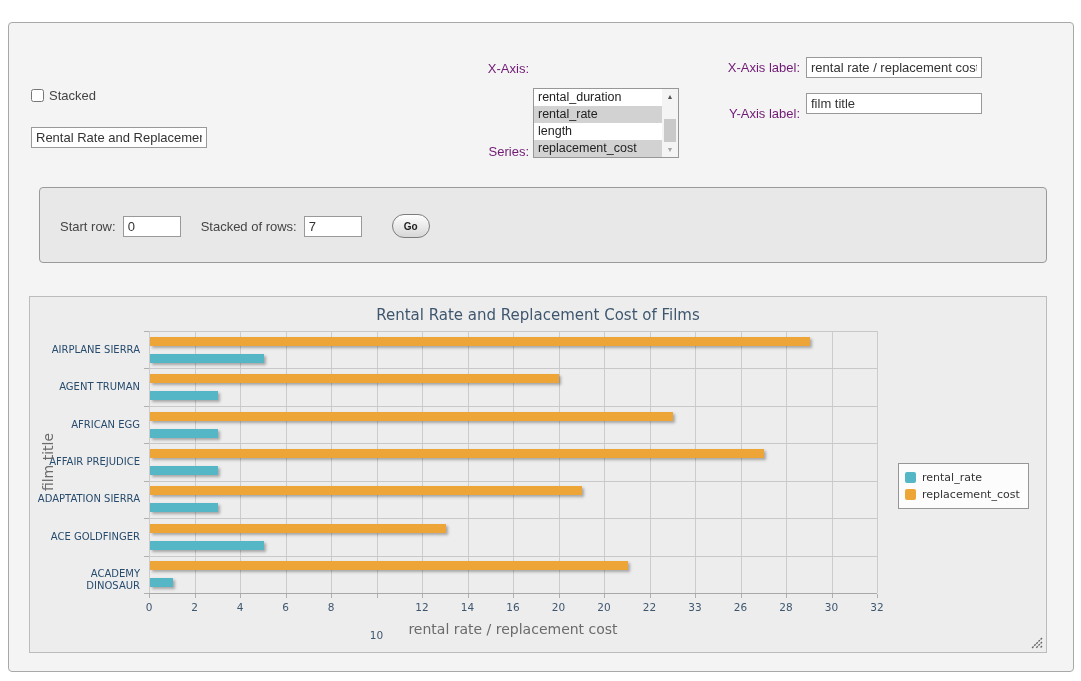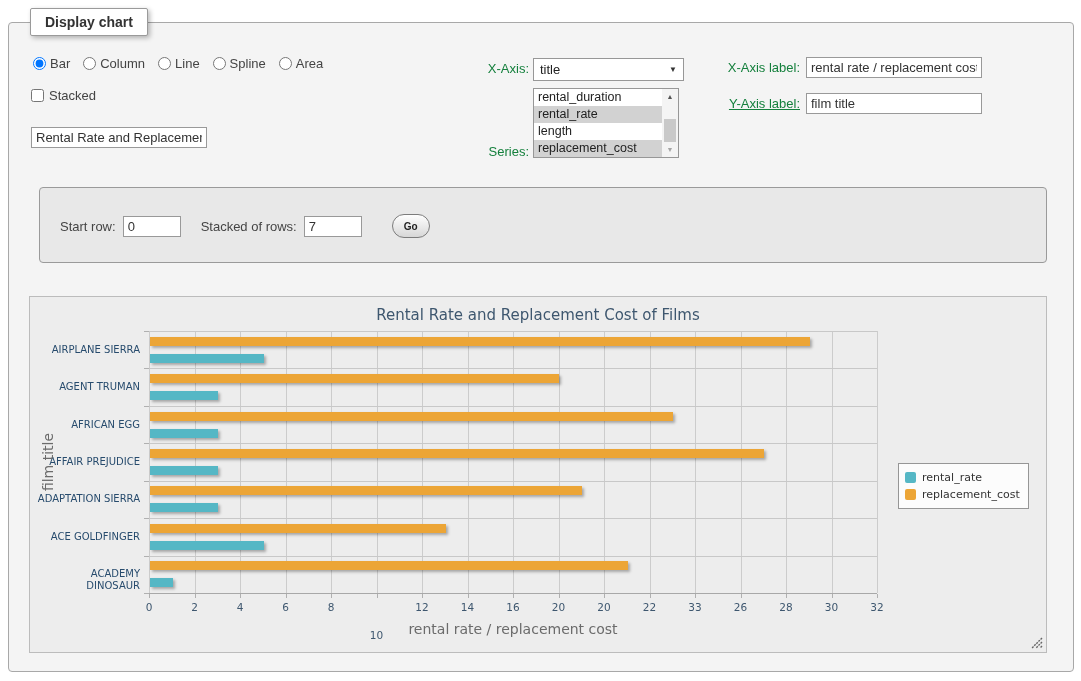--- a/index.html
+++ b/index.html
@@ -7,21 +7,21 @@
   #page { position:relative; width:1081px; height:681px; overflow:hidden; }
 
   
   #container { position:absolute; left:8px; top:22px; width:1066px; height:650px;
     background:#f4f4f4; border:1px solid #a8a8a8; border-radius:4px; }
   #tab { position:absolute; left:30px; top:8px; z-index:5; background:#fff;
     border:1px solid #9a9a9a; border-radius:2px; padding:5px 14px;
     font-size:14px; font-weight:bold; color:#333; box-shadow:2px 2px 5px rgba(0,0,0,0.28); }
 
   
-  .lbl { position:absolute; font-size:13px; color:#15803d; height:16px; line-height:16px; }
+  .lbl { position:absolute; font-size:13px; color:#701a75; height:16px; line-height:16px; }
   .rt { text-align:right; }
   #chartTypeRow { position:absolute; left:24px; top:33px; display:flex; align-items:center; }
   #chartTypeRow label { display:inline-flex; align-items:center; margin-right:13px;
     font-size:13px; color:#444; cursor:default; }
   #chartTypeRow input { margin-right:4px; }
   #stackedRow { position:absolute; left:22px; top:65px; display:inline-flex; align-items:center;
     font-size:13px; color:#444; }
   #stackedRow input { margin-right:5px; }
   input[type=text] { border:1px solid #999; background:#fff; font-size:13px; color:#333;
     padding:0 4px; height:21px; font-family:"Liberation Sans", sans-serif; }
@@ -79,81 +79,52 @@
     border:1px solid #969696; padding:5px 8px 5px 6px; }
   .leg-item { display:flex; align-items:center; height:17px; }
   .leg-swatch { width:11px; height:11px; border-radius:2px; margin-right:6px; }
   .leg-label { font-size:11px; color:#333; white-space:nowrap; }
   #grip { position:absolute; right:3px; bottom:3px; }
 </style>
 </head>
 <body>
 
 <div id="page">
-  <div id="tab">
-    <span>Display chart</span>
-  </div>
 
   <div id="container">
 
-    <div id="chartTypeRow">
-        <label>
-          <input type="radio" name="ctype" checked="" style="">
-          <span>Bar</span>
-        </label>
-        <label>
-          <input type="radio" name="ctype" style="">
-          <span>Column</span>
-        </label>
-        <label>
-          <input type="radio" name="ctype" style="">
-          <span>Line</span>
-        </label>
-        <label>
-          <input type="radio" name="ctype" style="">
-          <span>Spline</span>
-        </label>
-        <label>
-          <input type="radio" name="ctype" style="">
-          <span>Area</span>
-        </label>
-      </div>
 
     <label id="stackedRow">
       <input type="checkbox" style="">
       <span>Stacked</span>
     </label>
 
     <input type="text" id="titleInput" value="Rental Rate and Replacement Cost of Films" style="">
 
     <span class="lbl rt" style="left:450px; top:38px; width:70px;">X-Axis:</span>
-    <div class="selectbox">
-      <span>title</span>
-      <span class="caret">▼</span>
-    </div>
 
     <span class="lbl rt" style="left:450px; top:121px; width:70px;">Series:</span>
     <div id="listbox">
       <div class="lb-items" id="lbItems">
           <div class="lb-item">rental_duration</div>
           <div class="lb-item sel">rental_rate</div>
           <div class="lb-item">length</div>
           <div class="lb-item sel">replacement_cost</div>
         </div>
       <div class="lb-scroll">
         <div class="lb-btn lb-up">▲</div>
         <div class="lb-thumb"></div>
         <div class="lb-btn lb-dn">▼</div>
       </div>
     </div>
 
     <span class="lbl rt" style="left:670px; top:37px; width:121px;">X-Axis label:</span>
     <input type="text" id="xinput" value="rental rate / replacement cost" style="">
 
-    <span class="lbl rt" style="left:670px; top:73px; width:121px;text-decoration:underline;">Y-Axis label:</span>
+    <span class="lbl rt" style="left:670px; top:83px; width:121px;">Y-Axis label:</span>
     <input type="text" id="yinput" value="film title" style="">
 
     <div id="rowPanel">
       <div class="inner">
         <span>Start row:</span>
         <input type="text" value="0" style="">
         <span class="gap2"></span>
         <span>Stacked of rows:</span>
         <input type="text" value="7" style="">
         <span class="gap2"></span>

